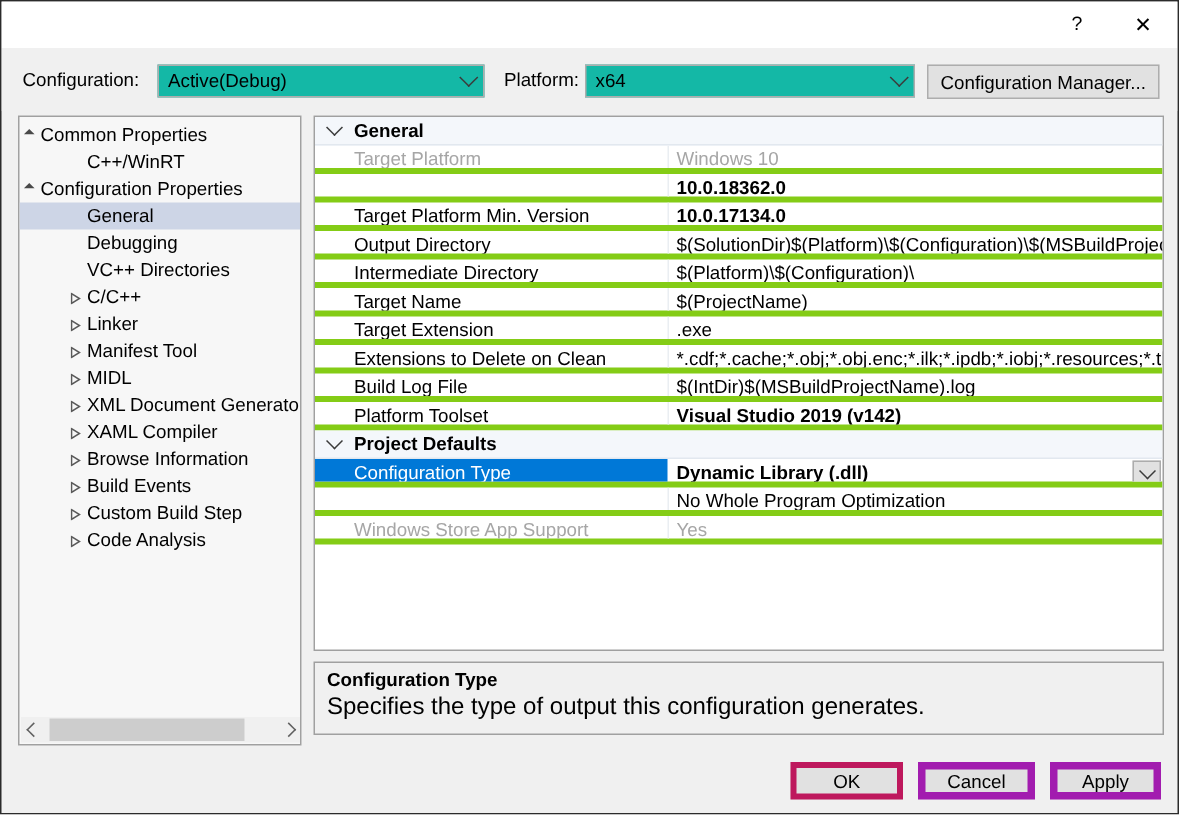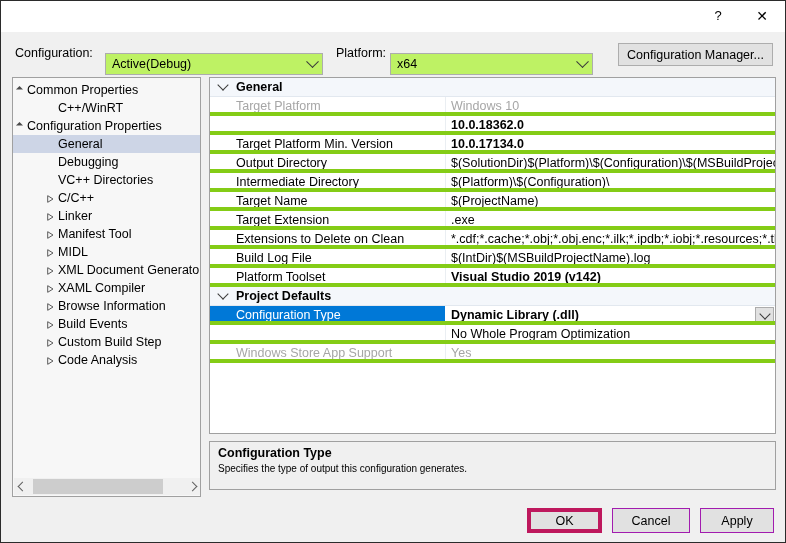--- a/index.html
+++ b/index.html
@@ -77,27 +77,26 @@
     white-space: nowrap;
   }
   #configuration-label { left: 14px; }
   #platform-label { left: 335px; }
 
   .combo {
     position: absolute;
     top: 11px;
     height: 22px;
     box-sizing: border-box;
-    background: #bef264;
+    background: #14b8a6;
     border: 1px solid #adadad;
     cursor: default;
-    margin-top: 10px;
   }
   #configuration-combo { left: 104px; width: 218px; }
-  #platform-combo { left: 389px; width: 203px; }
+  #platform-combo { left: 389px; width: 220px; }
   .combo-value {
     position: absolute;
     left: 6px; top: 3px;
     font-size: 12.5px;
     color: #000;
     white-space: nowrap;
   }
   .combo-arrow {
     position: absolute;
     right: 0; top: 0;
@@ -341,32 +340,32 @@
   #desc-title {
     position: absolute;
     left: 8px; top: 4px;
     font-size: 12.5px;
     font-weight: bold;
     color: #000;
   }
   #desc-body {
     position: absolute;
     left: 8px; top: 21px;
-    font-size: 10px;
+    font-size: 16px;
     color: #000;
   }
 
   
   .footer-btn {
     position: absolute;
     top: 507px;
     height: 25px;
     box-sizing: border-box;
     background: #e1e1e1;
-    border: 1px solid #a21caf;
+    border: 5px solid #a21caf;
     font-family: "Liberation Sans", sans-serif;
     font-size: 12.5px;
     color: #000;
     cursor: default;
     padding: 0;
   }
   #ok-btn {
     left: 526px; width: 75px;
     border: 4px solid #be185d;
   }

